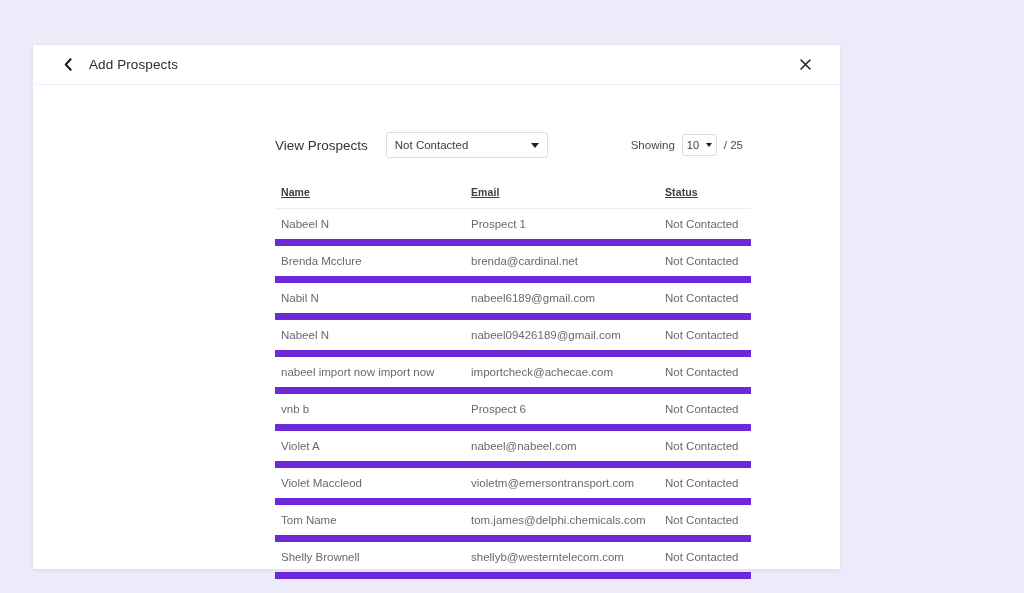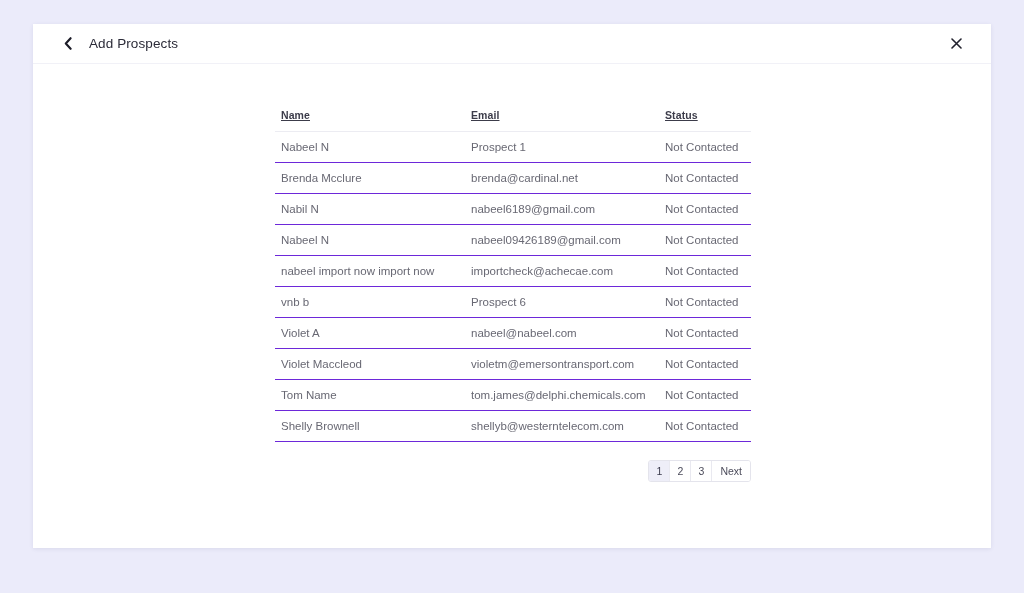--- a/index.html
+++ b/index.html
@@ -13,22 +13,22 @@
   body {
     background: #ebebfa;
     font-family: "Liberation Sans", sans-serif;
     -webkit-font-smoothing: antialiased;
   }
 
   
   .modal {
     position: absolute;
     left: 33px;
-    top: 24px;
-    width: 958px;
+    top: 45px;
+    width: 807px;
     height: 524px;
     background: #ffffff;
     box-shadow: 0 1px 4px rgba(60, 60, 110, 0.10);
   }
 
   
   .titlebar {
     position: relative;
     height: 40px;
     border-bottom: 1px solid #f1f1f7;
@@ -173,21 +173,21 @@
     color: #3c3c4a;
     padding: 0 0 10px 6px;
     border-bottom: 1px solid #ececf2;
     letter-spacing: 0.1px;
     text-decoration: underline;
   }
   table.prospects td {
     font-size: 11.5px;
     color: #686873;
     padding: 9px 0 9px 6px;
-    border-bottom: 1px solid #6d28d9;
+    border-bottom: 7px solid #6d28d9;
     white-space: nowrap;
     overflow: hidden;
     margin-top: 12px;
   }
   .col-name   { width: 190px; }
   .col-email  { width: 194px; }
   .col-status { width: 92px; }
 
   
   .pagination {
@@ -241,20 +241,37 @@
         <svg width="11" height="11" viewBox="0 0 11 11" aria-hidden="true">
           <path d="M1 1 L10 10 M10 1 L1 10" stroke="#22222e" stroke-width="1.6" stroke-linecap="round"></path>
         </svg>
       </span>
     </button>
   </div>
 
   <div class="modal-body">
     <div class="content">
 
+      <div class="controls">
+        <div class="view-label">View Prospects</div>
+
+        <div class="select-box">
+          <span class="sel-text">Not Contacted</span>
+          <span class="caret"></span>
+        </div>
+
+        <div class="showing-wrap">
+          <span class="showing-label">Showing</span>
+          <div class="count-select">
+            <span class="cnt-text">10</span>
+            <span class="caret"></span>
+          </div>
+          <span class="total-label">/ 25</span>
+        </div>
+      </div>
 
       <table class="prospects">
         <thead>
           <tr>
             <th class="col-name">Name</th>
             <th class="col-email">Email</th>
             <th class="col-status">Status</th>
           </tr>
         </thead>
         <tbody>

